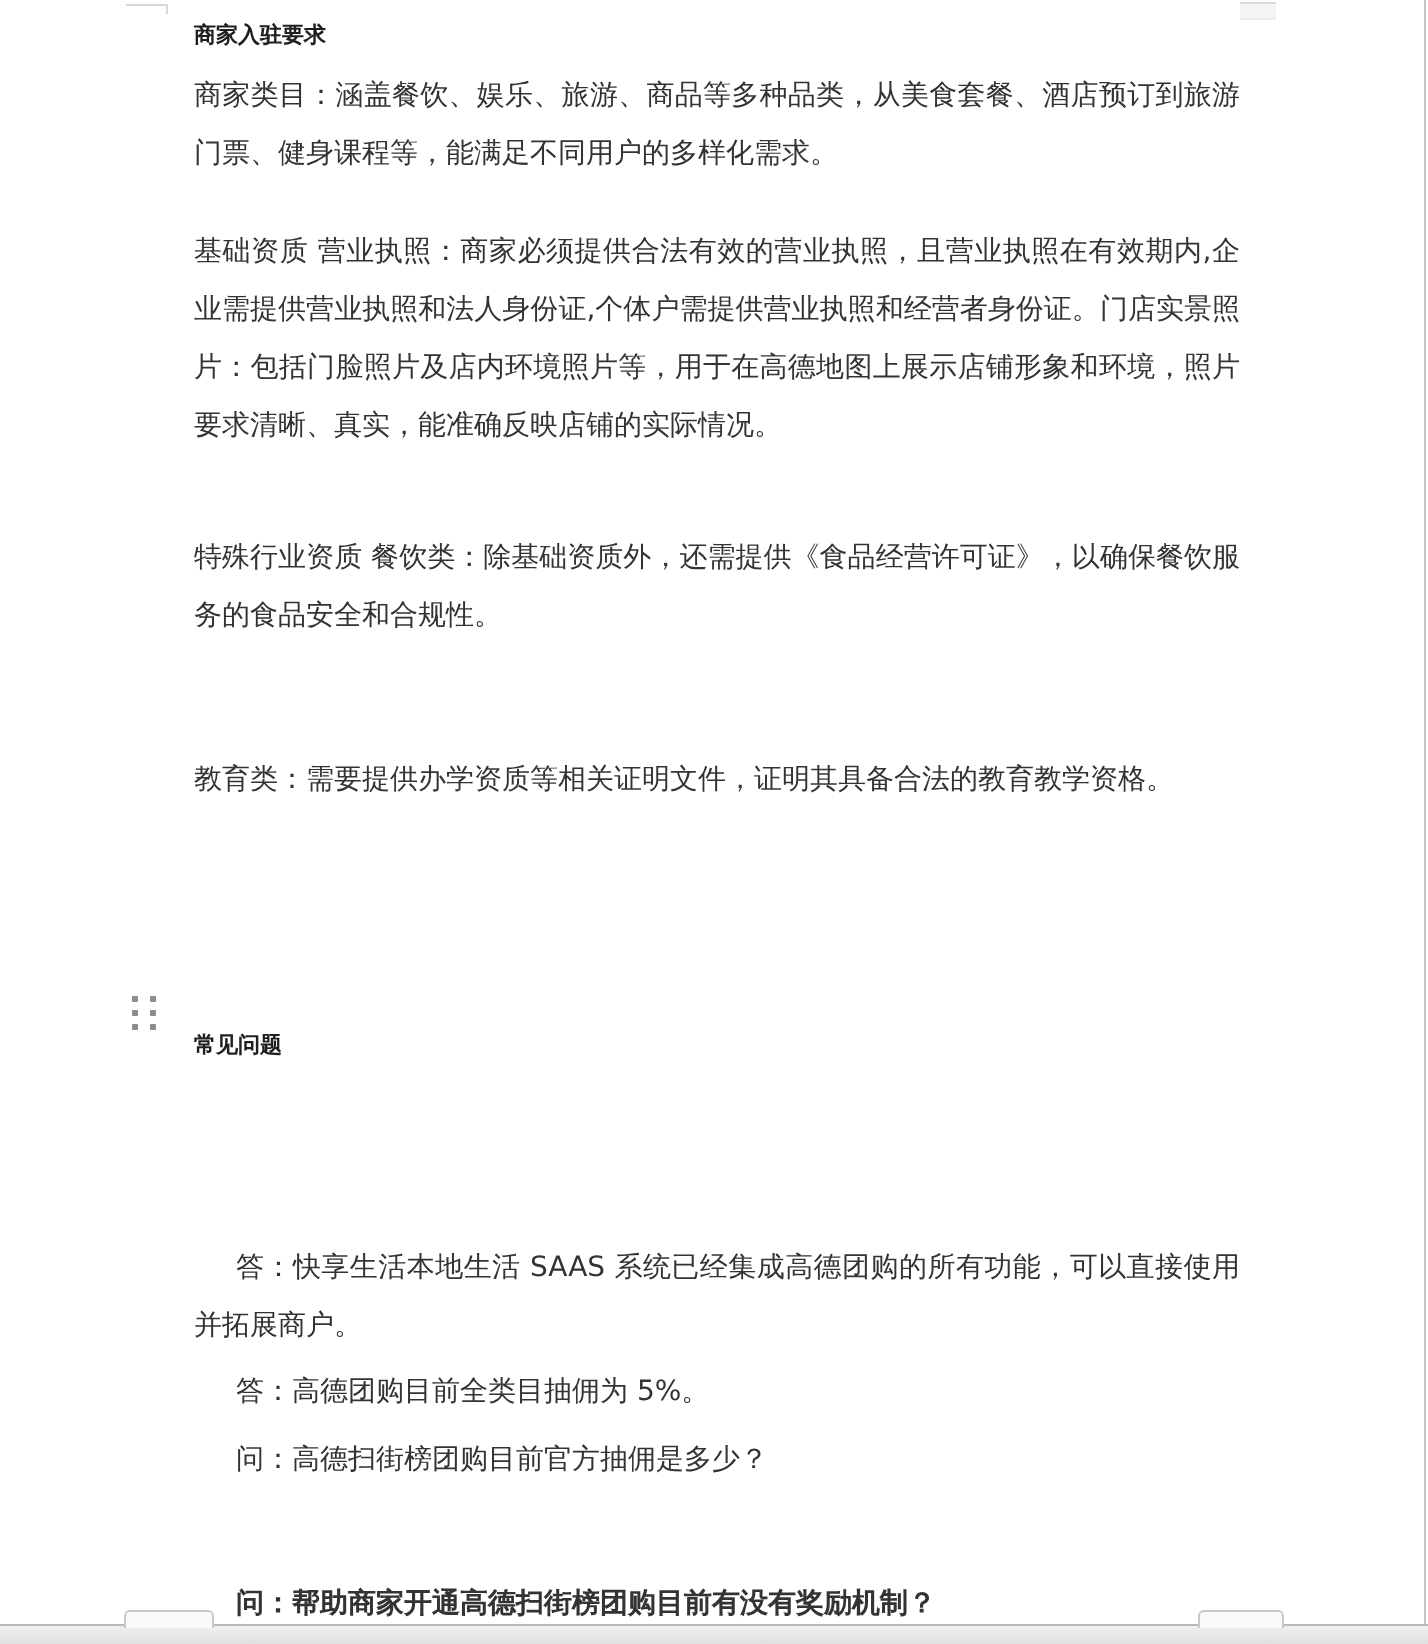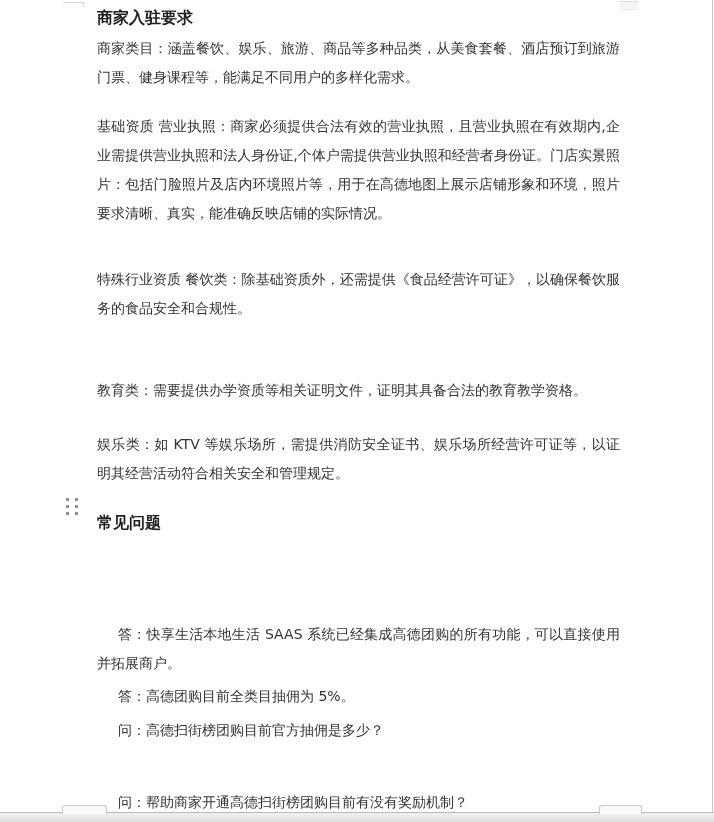--- a/index.html
+++ b/index.html
@@ -73,39 +73,39 @@
     width: 523px;
     margin: 0;
     font-size: 14px;
     line-height: 29px;
     color: #333333;
     text-align: justify;
     letter-spacing: 0px;
     white-space: normal;
   }
   .heading {
-    font-size: 16px;
+    font-size: 11px;
     font-weight: 700;
     color: #1f1f1f;
     text-align: left;
   }
   .indent { text-indent: 21px; }
 
   .h1-onboarding { top: 3px; }
   .p-category    { top: 34px; }
   .p-basic       { top: 112px; }
   .p-special     { top: 265px; }
   .p-education   { top: 376px; }
   .p-entertain   { top: 430px; }
   .h2-faq        { top: 508px; }
   .q1            { top: 553px; }
   .a1            { top: 620px; }
   .q2            { top: 716px; }
   .a2            { top: 682px; }
-  .q3            { top: 788px; }
+  .q3            { top: 788px; font-weight: bold; }
 
   
   .drag-handle {
     position: absolute;
     left: 66px;
     top: 498px;
     width: 16px;
     height: 20px;
     display: grid;
     grid-template-columns: repeat(2, 3px);
@@ -133,21 +133,20 @@
   <h1 class="tblock heading h1-onboarding">商家入驻要求</h1>
 
   <p class="tblock p-category">商家类目：涵盖餐饮、娱乐、旅游、商品等多种品类，从美食套餐、酒店预订到旅游门票、健身课程等，能满足不同用户的多样化需求。</p>
 
   <p class="tblock p-basic">基础资质 营业执照：商家必须提供合法有效的营业执照，且营业执照在有效期内,企业需提供营业执照和法人身份证,个体户需提供营业执照和经营者身份证。门店实景照片：包括门脸照片及店内环境照片等，用于在高德地图上展示店铺形象和环境，照片要求清晰、真实，能准确反映店铺的实际情况。</p>
 
   <p class="tblock p-special">特殊行业资质 餐饮类：除基础资质外，还需提供《食品经营许可证》，以确保餐饮服务的食品安全和合规性。</p>
 
   <p class="tblock p-education">教育类：需要提供办学资质等相关证明文件，证明其具备合法的教育教学资格。</p>
 
-  <p class="tblock p-entertain">娱乐类：如 KTV 等娱乐场所，需提供消防安全证书、娱乐场所经营许可证等，以证明其经营活动符合相关安全和管理规定。</p>
 
   <div class="drag-handle">
     <i></i>
       <i></i>
       <i></i>
       <i></i>
       <i></i>
       <i></i>
   </div>
 

